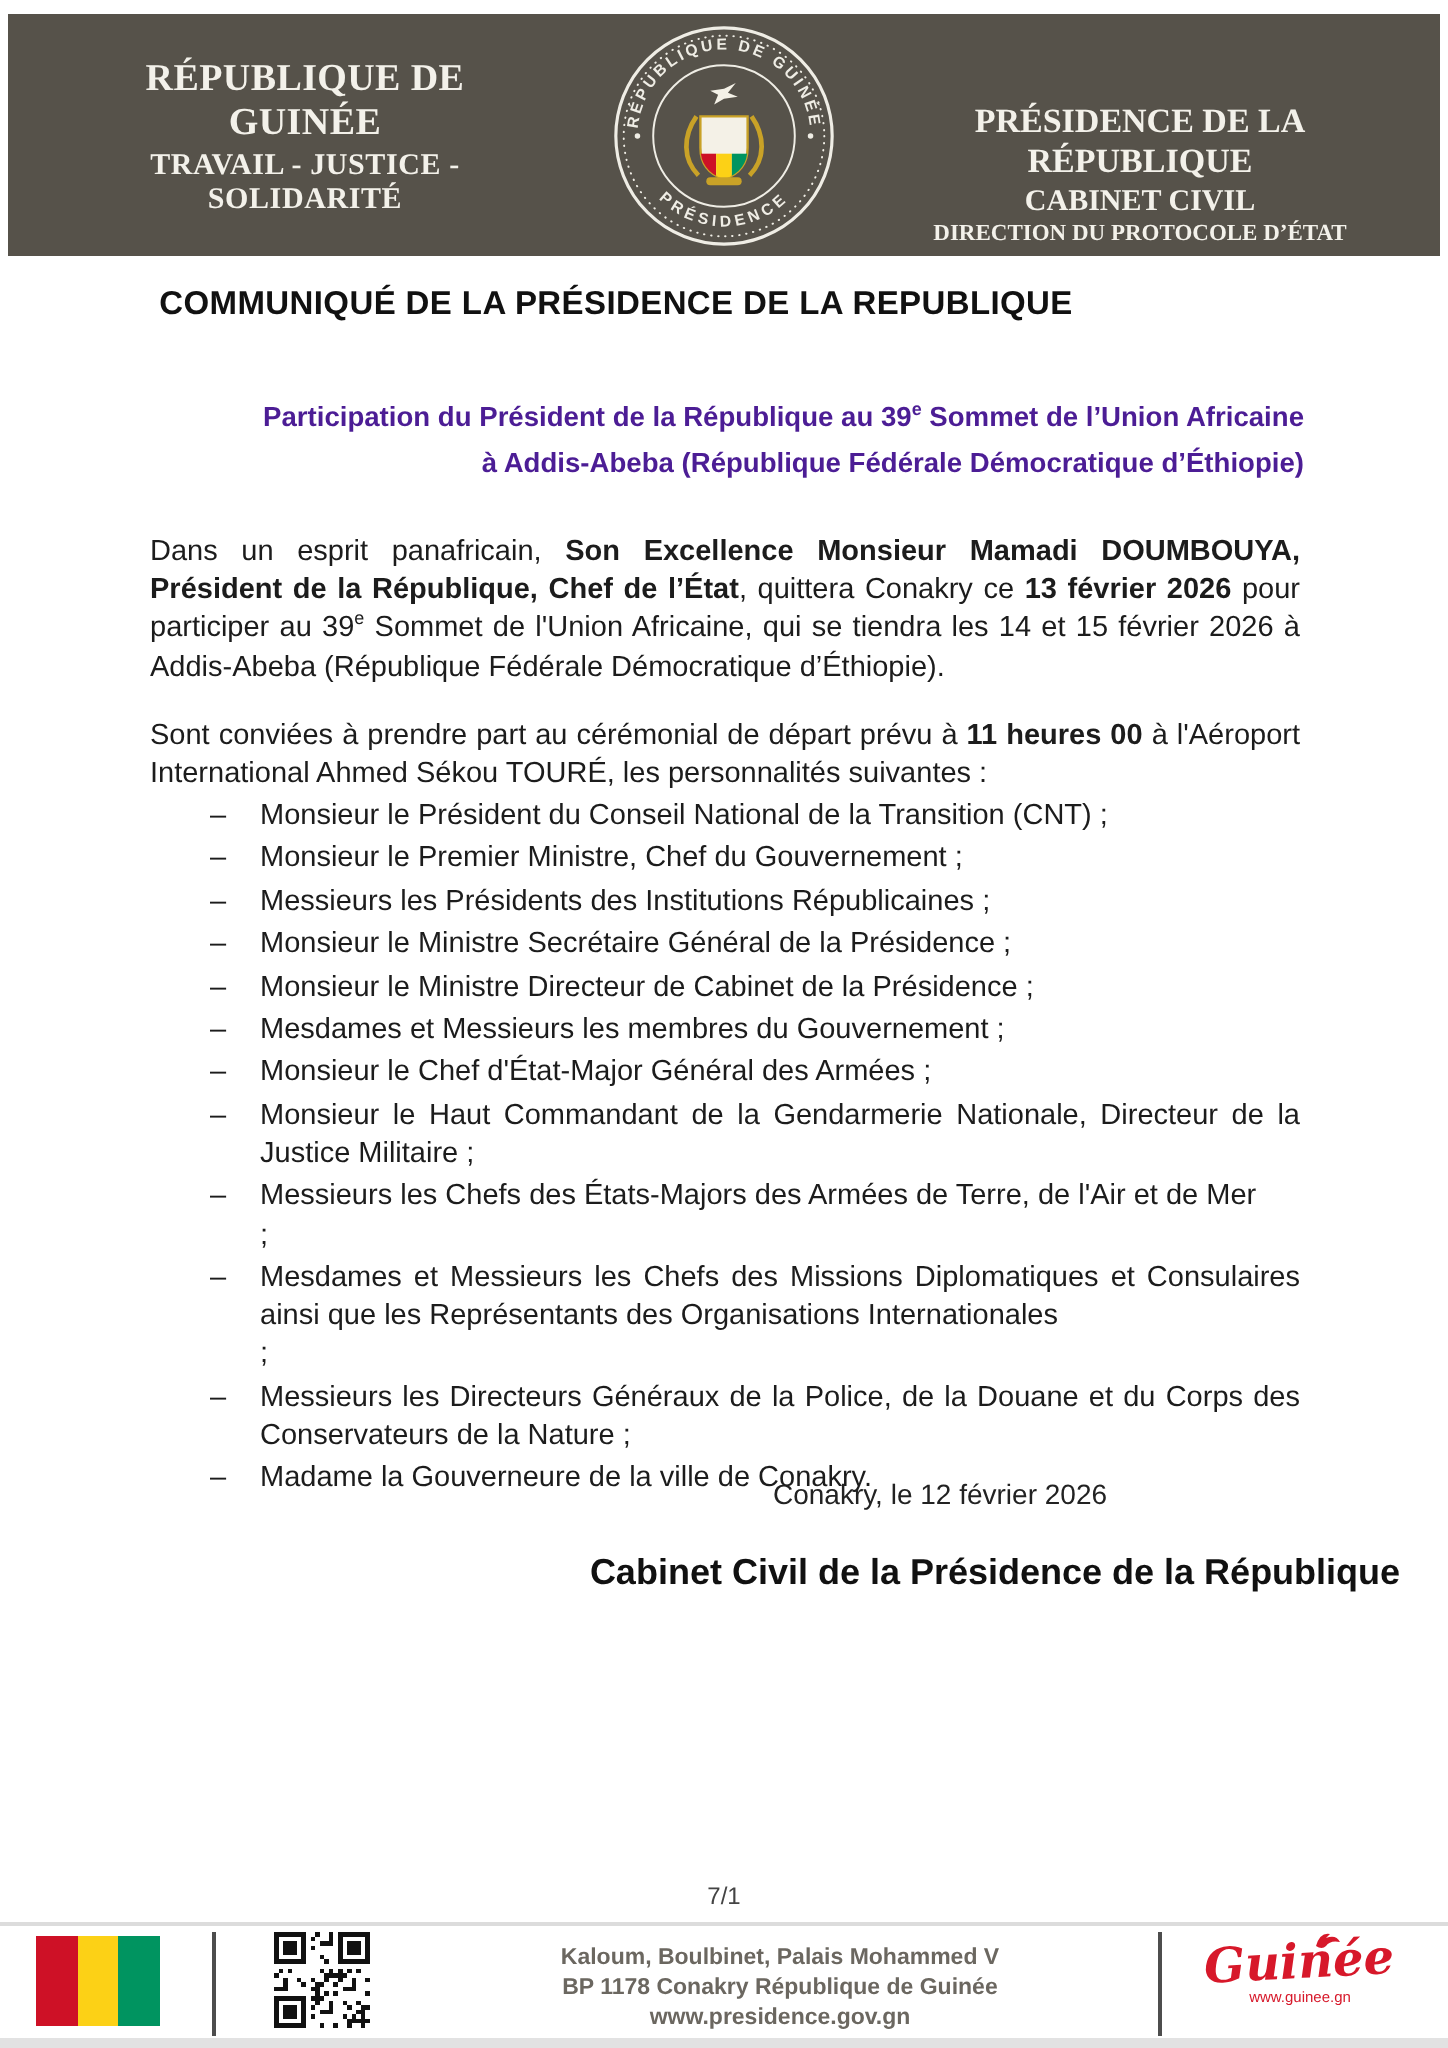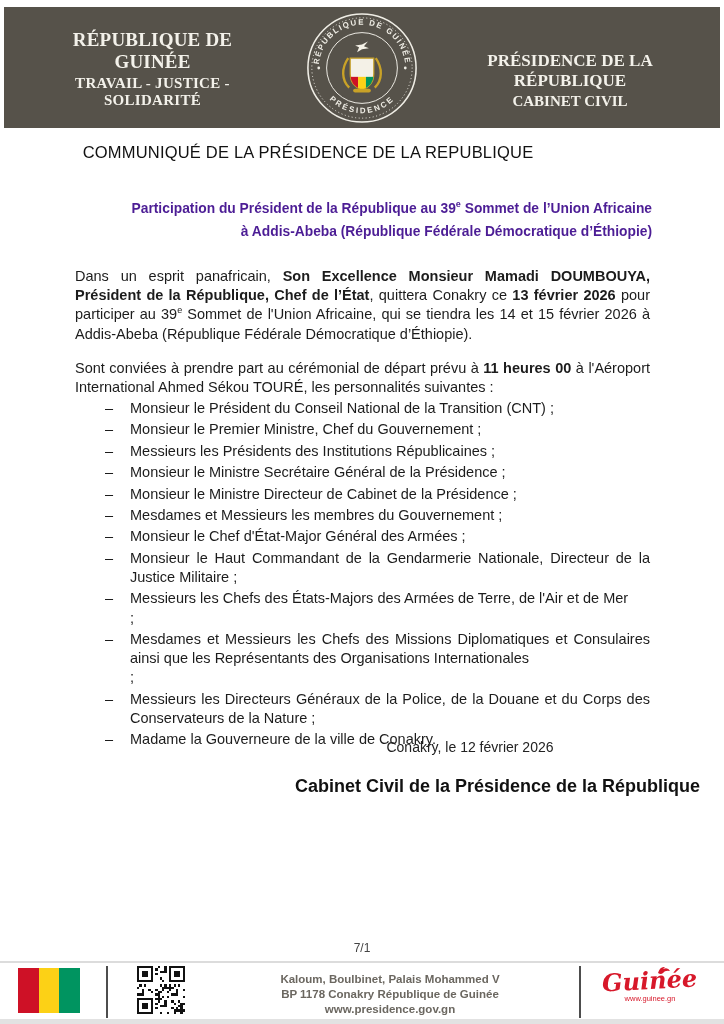--- a/index.html
+++ b/index.html
@@ -14,21 +14,21 @@
   .band-left .rm{font-size:15px;font-weight:bold;margin-top:2px;letter-spacing:.3px;}
   .band-right{position:absolute;left:428px;top:24px;width:276px;text-align:center;color:#F3F1EA;
               font-family:"Liberation Serif",serif;font-weight:bold;margin-top:20px;}
   .band-right .l1{font-size:17px;}
   .band-right .l2{font-size:15px;margin-top:2px;}
   .band-right .l3{font-size:11.5px;margin-top:1px;}
   .seal{position:absolute;left:50%;top:2px;transform:translateX(-50%);width:118px;height:118px;}
 
   
   .doc-title{position:absolute;top:143px;left:0;width:616px;text-align:center;
-             font-size:16.5px;font-weight:normal;letter-spacing:.2px;color:#111;}
+             font-size:16.5px;font-weight:bold;letter-spacing:.2px;color:#111;}
   .doc-subtitle{position:absolute;top:197px;left:72px;width:580px;text-align:right;
                 font-size:13.8px;font-weight:bold;line-height:23px;color:#4c1d95;white-space:pre-line;}
   .para{position:absolute;left:75px;width:575px;text-align:justify;
         font-size:14.5px;line-height:19.4px;color:#1c1c1c;}
   .p1{top:252px;}
   .p2{top:344px;}
   sup{font-size:9px;line-height:0;vertical-align:super;}
   .list{position:absolute;top:399px;left:75px;width:575px;font-size:14.5px;line-height:19.2px;}
   .li{position:relative;padding-left:55px;margin-bottom:2.2px;text-align:justify;}
   .dash{position:absolute;left:30px;top:0;}
@@ -95,20 +95,21 @@
           <rect x="64" y="69" width="8" height="14" fill="#009460"></rect>
         </g>
         <path d="M60,36 l6,-3 -4,5 5,2 -7,1 -5,3 2,-5 -4,-2 Z" fill="#F4F1E7"></path>
         <rect x="51" y="81" width="18" height="4" rx="2" fill="#C9A227"></rect>
       </svg>
     </div>
 
     <div class="band-right">
       <div class="l1">PRÉSIDENCE DE LA RÉPUBLIQUE</div>
       <div class="l2">CABINET CIVIL</div>
+      <div class="l3">DIRECTION DU PROTOCOLE D’ÉTAT</div>
     </div>
   </div>
 
   <div class="doc-title">COMMUNIQUÉ DE LA PRÉSIDENCE DE LA REPUBLIQUE</div>
   <div class="doc-subtitle"><span>Participation du Président de la République au 39</span><sup>e</sup><span> Sommet de l’Union Africaine
 à Addis-Abeba (République Fédérale Démocratique d’Éthiopie)</span></div>
   <p class="para p1"><span>Dans un esprit panafricain, </span><span style="font-weight: bold;">Son Excellence Monsieur Mamadi DOUMBOUYA, Président de la République, Chef de l’État</span><span>, quittera Conakry ce </span><span style="font-weight: bold;">13 février 2026</span><span> pour participer au 39</span><sup>e</sup><span> Sommet de l'Union Africaine, qui se tiendra les 14 et 15 février 2026 à Addis-Abeba (République Fédérale Démocratique d’Éthiopie).</span></p>
   <p class="para p2"><span>Sont conviées à prendre part au cérémonial de départ prévu à </span><span style="font-weight: bold; margin-top: 43px;">11 heures 00</span><span> à l'Aéroport International Ahmed Sékou TOURÉ, les personnalités suivantes :</span></p>
   <div class="list">
       <div class="li">

